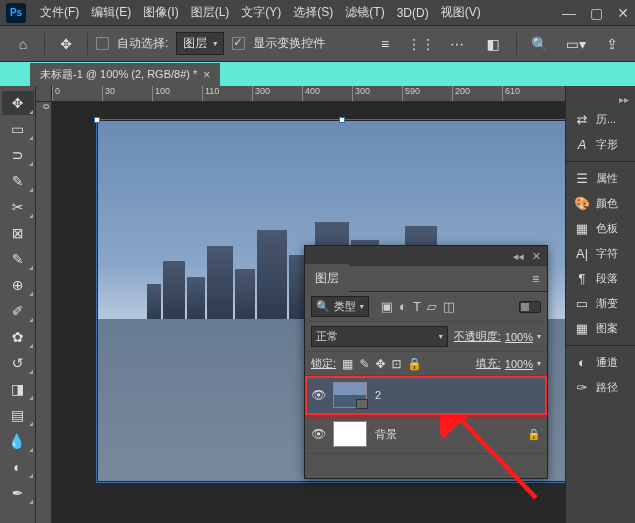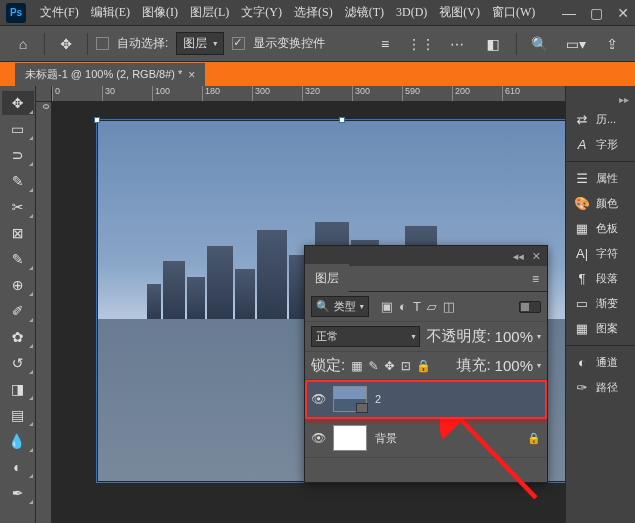--- a/index.html
+++ b/index.html
@@ -1,35 +1,35 @@
 <!DOCTYPE html>
 <html><head>
 <meta charset="utf-8">
 <style>
   * { box-sizing: border-box; margin: 0; padding: 0; font-family: "Microsoft YaHei", Arial, sans-serif; }
   body { background: #323232; color: #ddd; font-size: 12px; width: 635px; height: 523px; overflow: hidden; position: relative; }
   
   
   .menubar { height: 26px; background: #444; display: flex; align-items: center; padding: 0 6px; border-bottom: 1px solid #2a2a2a; }
   .ps-icon { width: 20px; height: 20px; background: #001e36; border-radius: 3px; display: flex; align-items: center; justify-content: center; color: #31a8ff; font-weight: bold; font-size: 10px; margin-right: 8px; }
-  .menu-item { padding: 4px 6px; cursor: default; font-family: Liberation Serif, serif; }
+  .menu-item { padding: 4px 6px; cursor: default; }
   .menubar .wincontrols { margin-left: auto; display: flex; gap: 14px; color: #ccc; font-size: 14px; }
   
   
   .optionsbar { height: 36px; background: #535353; display: flex; align-items: center; padding: 0 10px; gap: 8px; border-bottom: 1px solid #2a2a2a; }
   .opt-icon { width: 26px; height: 26px; display: flex; align-items: center; justify-content: center; color: #ddd; font-size: 14px; }
   .opt-sep { width: 1px; height: 22px; background: #3a3a3a; }
   .checkbox { width: 13px; height: 13px; border: 1px solid #888; display: inline-block; position: relative; vertical-align: middle; }
   .checkbox.checked::after { content: "✓"; position: absolute; top: -2px; left: 0; color: #ddd; font-size: 11px; }
   .select-like { background: #3a3a3a; border: 1px solid #222; padding: 2px 6px; display: flex; align-items: center; gap: 6px; }
   .caret { font-size: 8px; color: #ccc; }
   .optionsbar .right { margin-left: auto; display: flex; gap: 10px; align-items: center; }
   
   
-  .doctabs { height: 24px; background: #f97316; display: flex; align-items: flex-end; padding-left: 15px; }
+  .doctabs { height: 24px; background: #5eead4; display: flex; align-items: flex-end; padding-left: 30px; }
   .doctab { background: #535353; padding: 4px 10px; font-size: 11px; display: flex; align-items: center; gap: 6px; }
   .doctab .x { font-size: 12px; color: #ccc; }
   
   
   .main { display: flex; height: calc(523px - 26px - 36px - 24px); position: relative; }
   
   
   .toolbar { width: 36px; background: #535353; display: flex; flex-direction: column; padding-top: 4px; border-right: 1px solid #2a2a2a; }
   .tool { width: 32px; height: 24px; display: flex; align-items: center; justify-content: center; font-size: 14px; color: #ddd; margin: 1px auto; position: relative; }
   .tool.sel { background: #3a3a3a; }
@@ -61,21 +61,21 @@
   .lp-head { height: 20px; background: #3a3a3a; display: flex; align-items: center; padding: 0 6px; justify-content: flex-end; gap: 8px; font-size: 11px; color: #aaa; }
   .lp-tabs { height: 26px; display: flex; align-items: center; border-bottom: 1px solid #2a2a2a; }
   .lp-tab { padding: 6px 10px; font-size: 12px; background: #535353; }
   .lp-menu { margin-left: auto; padding: 0 8px; color: #ccc; }
   .lp-row { display: flex; align-items: center; padding: 4px 6px; gap: 6px; border-bottom: 1px solid #494949; }
   .lp-select { background: #3a3a3a; border: 1px solid #222; padding: 2px 4px; font-size: 11px; display: flex; align-items: center; gap: 4px; }
   .lp-filticons { display: flex; gap: 6px; margin-left: 6px; font-size: 13px; color: #ccc; }
   .lp-switch { margin-left: auto; width: 22px; height: 12px; background: #3a3a3a; border: 1px solid #222; border-radius: 2px; position: relative; }
   .lp-switch::after { content: ""; position: absolute; left: 1px; top: 1px; width: 8px; height: 8px; background: #888; }
   .lp-range { display: flex; align-items: center; gap: 4px; }
-  .lp-val { font-size: 15px; }
+  .lp-val { font-size: 11px; text-decoration: underline; }
   .lp-layers { max-height: 120px; overflow: hidden; }
   .lp-layer { display: flex; align-items: center; padding: 6px; gap: 8px; border-bottom: 1px solid #494949; }
   .lp-layer.selected { outline: 2px solid #ff2a2a; outline-offset: -2px; background: #4a5568; box-shadow: 0 0 0 4px rgba(255,0,0,.28); position: relative; z-index: 1; }
   .eye { width: 14px; font-size: 12px; color: #ddd; }
   .thumb { width: 34px; height: 26px; border: 1px solid #888; background: linear-gradient(#7a93b8 50%, #4a5d76 50%); position: relative; }
   .thumb.bg { background: #fff; }
   .thumb .corner { position: absolute; right: -2px; bottom: -2px; width: 12px; height: 10px; background: #666; border: 1px solid #333; }
   .layer-name { font-size: 11px; }
   .lock-icon { margin-left: auto; font-size: 11px; color: #ccc; }
   .lp-empty { height: 24px; }
@@ -90,21 +90,20 @@
   <div class="ps-icon">Ps</div>
   <div class="menu-item">文件(F)</div>
   <div class="menu-item">编辑(E)</div>
   <div class="menu-item">图像(I)</div>
   <div class="menu-item">图层(L)</div>
   <div class="menu-item">文字(Y)</div>
   <div class="menu-item">选择(S)</div>
   <div class="menu-item">滤镜(T)</div>
   <div class="menu-item">3D(D)</div>
   <div class="menu-item">视图(V)</div>
-  <div class="menu-item">窗口(W)</div>
   <div class="wincontrols">
     <span>—</span>
     <span>▢</span>
     <span>✕</span>
   </div>
 </div>
 
 <div class="optionsbar">
   <div class="opt-icon">⌂</div>
   <div class="opt-sep"></div>
@@ -157,23 +156,23 @@
     <div class="tool">◐<span class="sub"></span></div>
     <div class="tool">✒<span class="sub"></span></div>
   </div>
 
   <div class="canvas-wrap">
     <div class="ruler-corner"></div>
     <div class="ruler-h">
       <span>0</span>
         <span>30</span>
         <span>100</span>
-        <span>180</span>
+        <span>110</span>
         <span>300</span>
-        <span>320</span>
+        <span>400</span>
         <span>300</span>
         <span>590</span>
         <span>200</span>
         <span>610</span>
     </div>
     <div class="ruler-v">0</div>
     <div class="canvas-inner">
       <div class="photo">
         <div class="water"></div>
         <div class="skyline">

